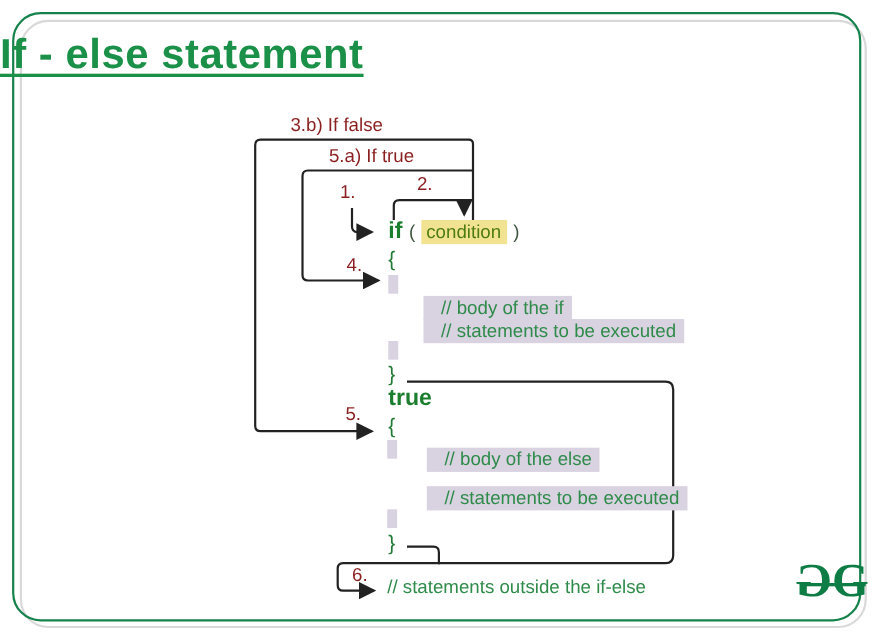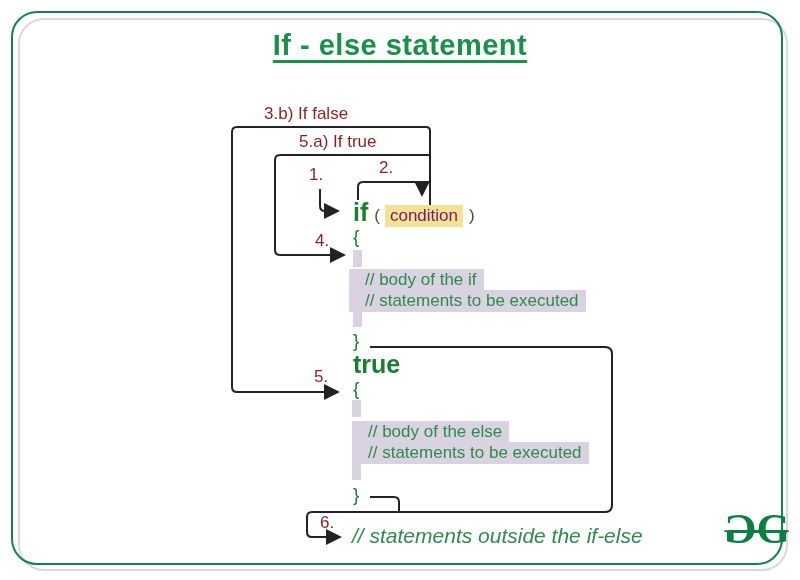--- a/index.html
+++ b/index.html
@@ -4,58 +4,58 @@
 <style>
   html,body{margin:0;padding:0;}
   body{
     width:800px;height:580px;position:relative;overflow:hidden;
     background:#ffffff;font-family:"Liberation Sans",sans-serif;
   }
   .frame{position:absolute;border-radius:26px;background:transparent;}
   #frame-shadow{left:18px;top:18px;width:766px;height:549px;border:2px solid #d9d9d9;}
   #frame-green{left:11px;top:11px;width:768px;height:550px;border:2px solid #15824b;}
   #title{
-    position:absolute;left:0;top:29px;width:100%;text-align:center;
-    font-size:29px;font-weight:bold;color:#1a9048;letter-spacing:0.5px;
+    position:absolute;left:0;top:29px;width:100%;
+    font-size:38px;font-weight:bold;color:#1a9048;letter-spacing:0.5px;
   }
   #title span{text-decoration:underline;text-underline-offset:5px;text-decoration-thickness:2.5px;}
   #lines{position:absolute;left:0;top:0;pointer-events:none;}
   .lbl{position:absolute;color:#8b1f1f;font-weight:normal;font-size:17px;white-space:nowrap;}
   #lbl-false{left:264px;top:104px;}
   #lbl-true{left:299px;top:132px;}
   #lbl-1{left:309px;top:165px;}
   #lbl-2{left:379px;top:158px;}
   #lbl-4{left:315px;top:231px;}
   #lbl-5{left:314px;top:367px;}
   #lbl-6{left:320px;top:513px;}
   #if-line{position:absolute;left:353px;top:198px;display:flex;align-items:baseline;}
-  .kw{color:#1b7e2e;font-weight:bold;font-size:25px;white-space:nowrap;}
+  .kw{color:#1b7e2e;font-weight:bold;font-size:21px;white-space:nowrap;}
   .paren{color:#3d553d;font-size:17px;}
   #open-paren{margin-left:6px;}
-  #cond{background:#f2e393;color:#701a75;font-size:17px;padding:1px 5px;margin:0 6px 0 5px;}
+  #cond{background:#f2e393;color:#4d7c0f;font-size:17px;padding:1px 5px;margin:0 6px 0 5px;}
   .brace{position:absolute;color:#227a35;font-size:19px;}
   #brace-if-open{left:353px;top:226px;}
   #brace-if-close{left:353px;top:330px;}
   #else-kw{position:absolute;left:353px;top:350px;}
   #brace-else-open{left:353px;top:378px;}
   #brace-else-close{left:353px;top:484px;}
   .bar{position:absolute;width:9px;height:17px;background:#d9d2e1;}
   #bar1{left:353px;top:250px;}
   #bar2{left:353px;top:310px;}
   #bar3{left:352px;top:400px;}
   #bar4{left:352px;top:463px;}
   .cmt{
     position:absolute;background:#d9d2e1;color:#2e8b4a;font-size:17px;
-    line-height:19px;padding:1px 7px 2px 16px;white-space:nowrap;
+    line-height:19px;padding:1px 7px 2px 16px;white-space:nowrap;margin-left:36px;
   }
   #cmt-if-1{left:349px;top:269px;}
   #cmt-if-2{left:349px;top:290px;}
-  #cmt-else-1{left:352px;top:421px;}
+  #cmt-else-1{left:352px;top:407px;}
   #cmt-else-2{left:352px;top:442px;}
-  #outside{position:absolute;left:352px;top:524px;color:#2e8b4a;font-size:21px;white-space:nowrap;font-style:italic;}
+  #outside{position:absolute;left:352px;top:524px;color:#2e8b4a;font-size:17px;white-space:nowrap;}
   #logo{
     position:absolute;left:727px;top:506px;width:64px;height:50px;color:#0e7c45;
     font-family:"Liberation Serif",serif;font-weight:bold;font-size:43px;line-height:46px;
     letter-spacing:-4px;
   }
   #logo .gflip{display:inline-block;transform:scaleX(-1);}
   #logo .strike{position:absolute;left:1px;top:24px;width:59px;height:3px;background:#0e7c45;}
 </style>
 </head>
 <body>

